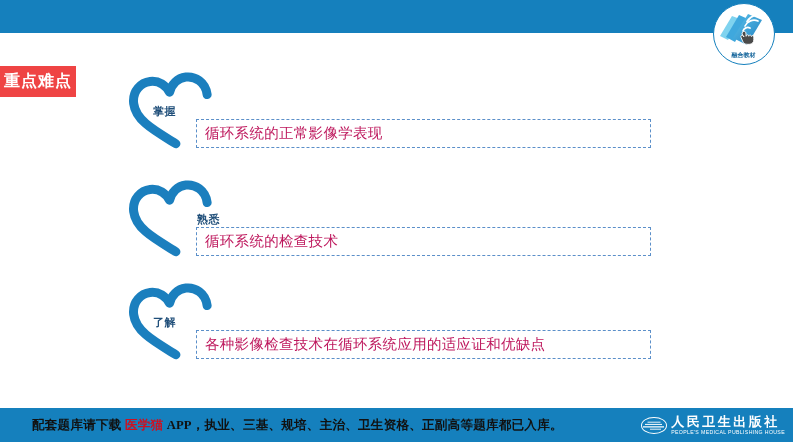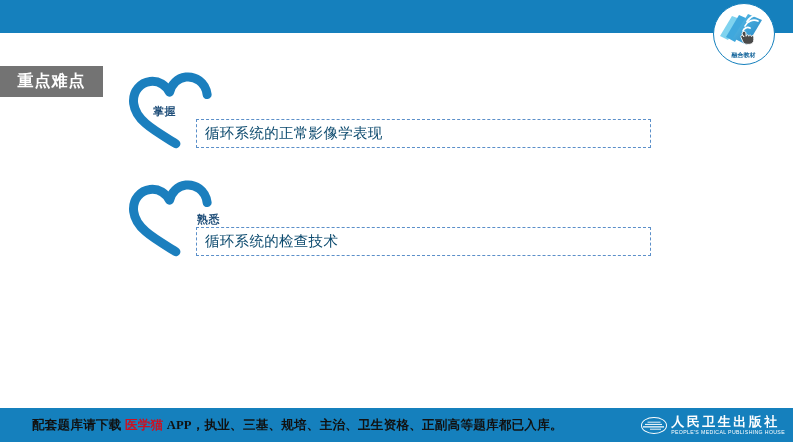--- a/index.html
+++ b/index.html
@@ -47,23 +47,23 @@
     box-sizing: border-box;
     overflow: hidden;
   }
   .badge-logo svg { display: block; }
 
   
   .section-chip {
     position: absolute;
     left: 0;
     top: 66px;
-    width: 103px;
+    width: 76px;
     height: 31px;
-    background: #737373;
+    background: #ef4444;
     display: flex;
     align-items: center;
     justify-content: center;
   }
   .section-chip-label {
     color: #ffffff;
     font-size: 16px;
     font-weight: bold;
     letter-spacing: 1px;
     font-family: "Liberation Sans", "DejaVu Sans", sans-serif;
@@ -109,21 +109,21 @@
     height: 29px;
     box-sizing: border-box;
     border: 1.3px dashed #5b8fc9;
     background: transparent;
     display: flex;
     align-items: center;
   }
   .obj-box-text {
     padding-left: 8px;
     font-size: 14.5px;
-    color: #0c4a6e;
+    color: #be185d;
     letter-spacing: 0.3px;
     white-space: nowrap;
     font-family: "Liberation Sans", "DejaVu Sans", sans-serif;
   }
 
   
   .bottom-bar {
     position: absolute;
     left: 0;
     top: 408px;
@@ -258,20 +258,38 @@
                    C 73 7, 83 14, 83 27" fill="none" stroke="#1b7fbe" stroke-width="9" stroke-linecap="round" stroke-linejoin="round"></path>
         </g>
       </svg>
     </div>
     <div class="obj-tag" style="left:153px;margin-left:44px;">熟悉</div>
     <div class="obj-box">
       <span class="obj-box-text">循环系统的检查技术</span>
     </div>
   </div>
 
+  <div class="obj-row r3">
+    <div class="heart-wrap">
+      <svg width="92" height="80" viewBox="0 0 92 80">
+        <g transform="rotate(-7 46 40)">
+          <path d="M46 72
+                   C 26 56, 9 44, 9 27
+                   C 9 14, 19 7, 28 7
+                   C 37 7, 43 13, 46 20
+                   C 49 13, 55 7, 64 7
+                   C 73 7, 83 14, 83 27" fill="none" stroke="#1b7fbe" stroke-width="9" stroke-linecap="round" stroke-linejoin="round"></path>
+        </g>
+      </svg>
+    </div>
+    <div class="obj-tag" style="left:153px;">了解</div>
+    <div class="obj-box">
+      <span class="obj-box-text">各种影像检查技术在循环系统应用的适应证和优缺点</span>
+    </div>
+  </div>
 
   <div class="bottom-bar">
     <div class="bottom-text">
       <span>配套题库请下载 </span><span class="hl">医学猫</span><span> APP，执业、三基、规培、主治、卫生资格、正副高等题库都已入库。</span>
     </div>
     <div class="pub-logo">
       <div class="pub-mark">
         <svg width="23" height="14" viewBox="0 0 23 14">
           <path d="M1 9 h21" stroke="#ffffff" stroke-width="1.1" fill="none"></path>
           <path d="M3 6.5 h17" stroke="#ffffff" stroke-width="1" fill="none"></path>

